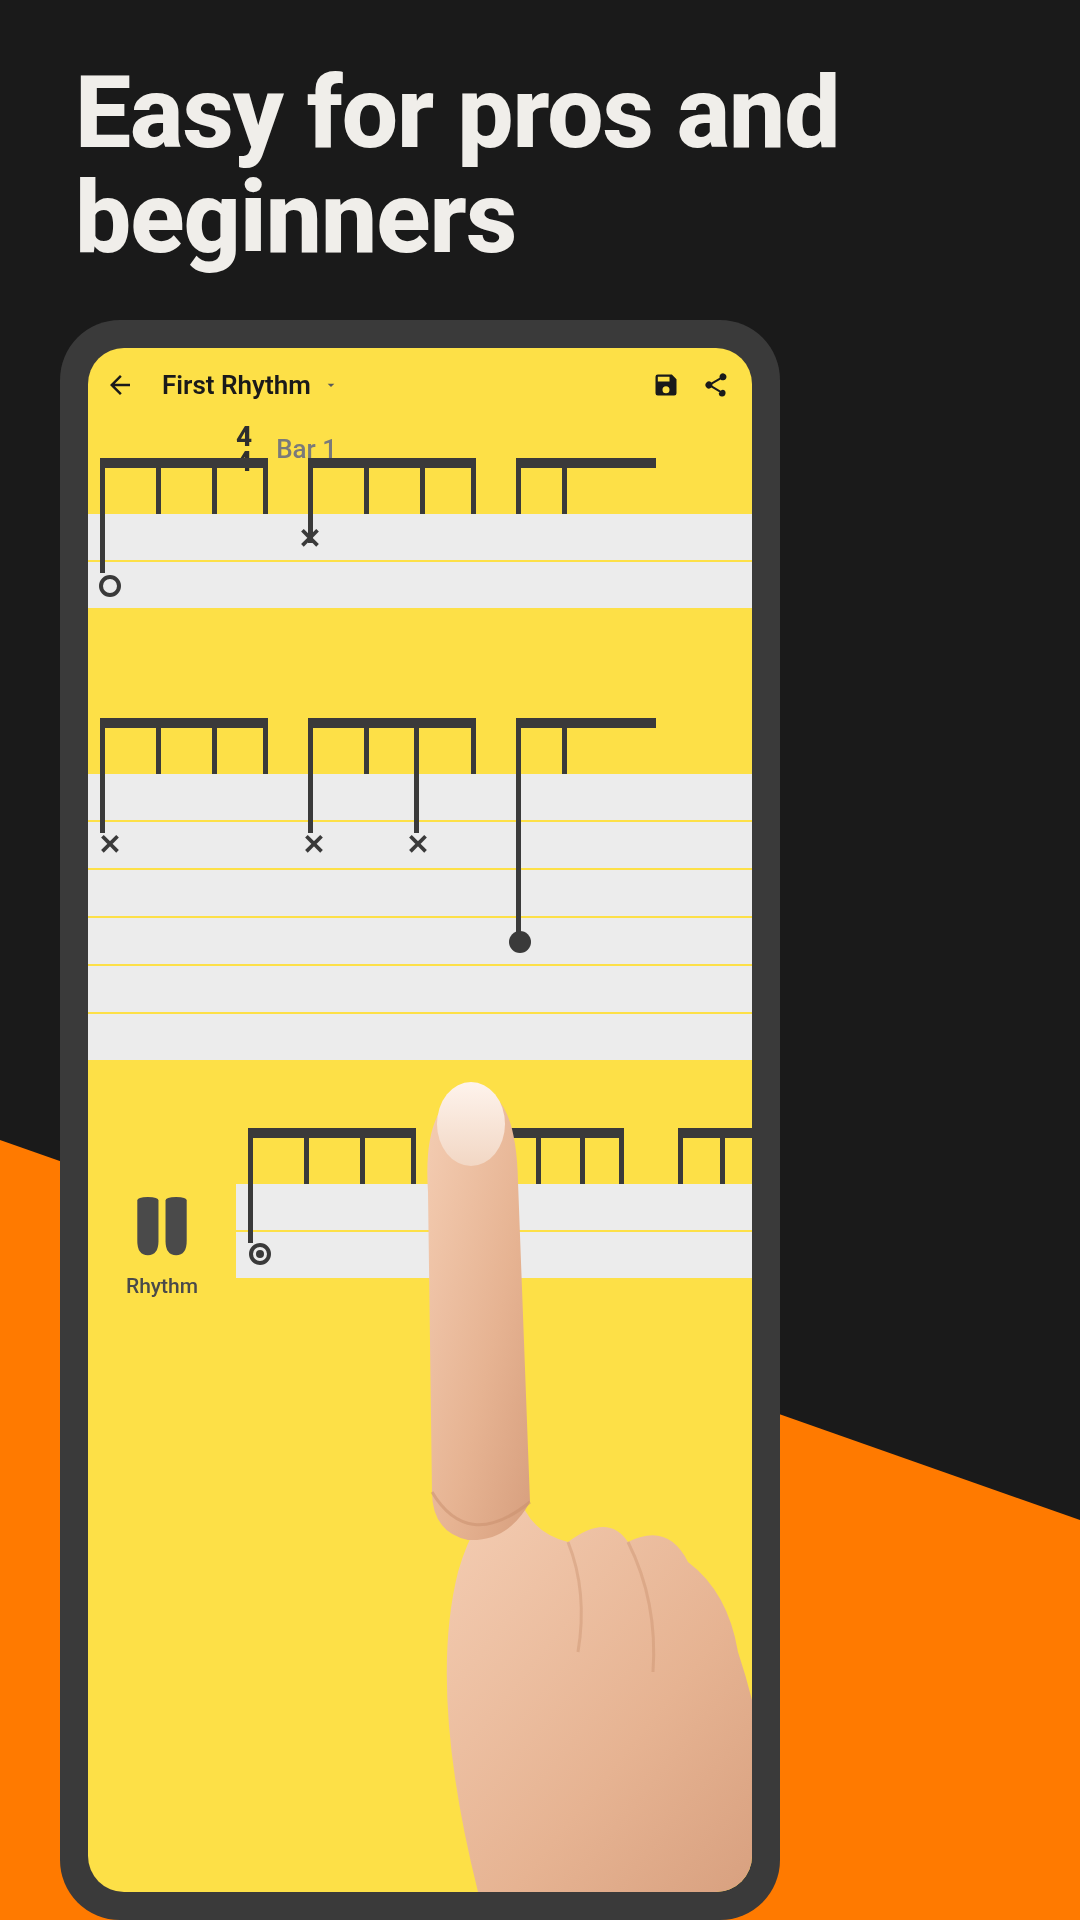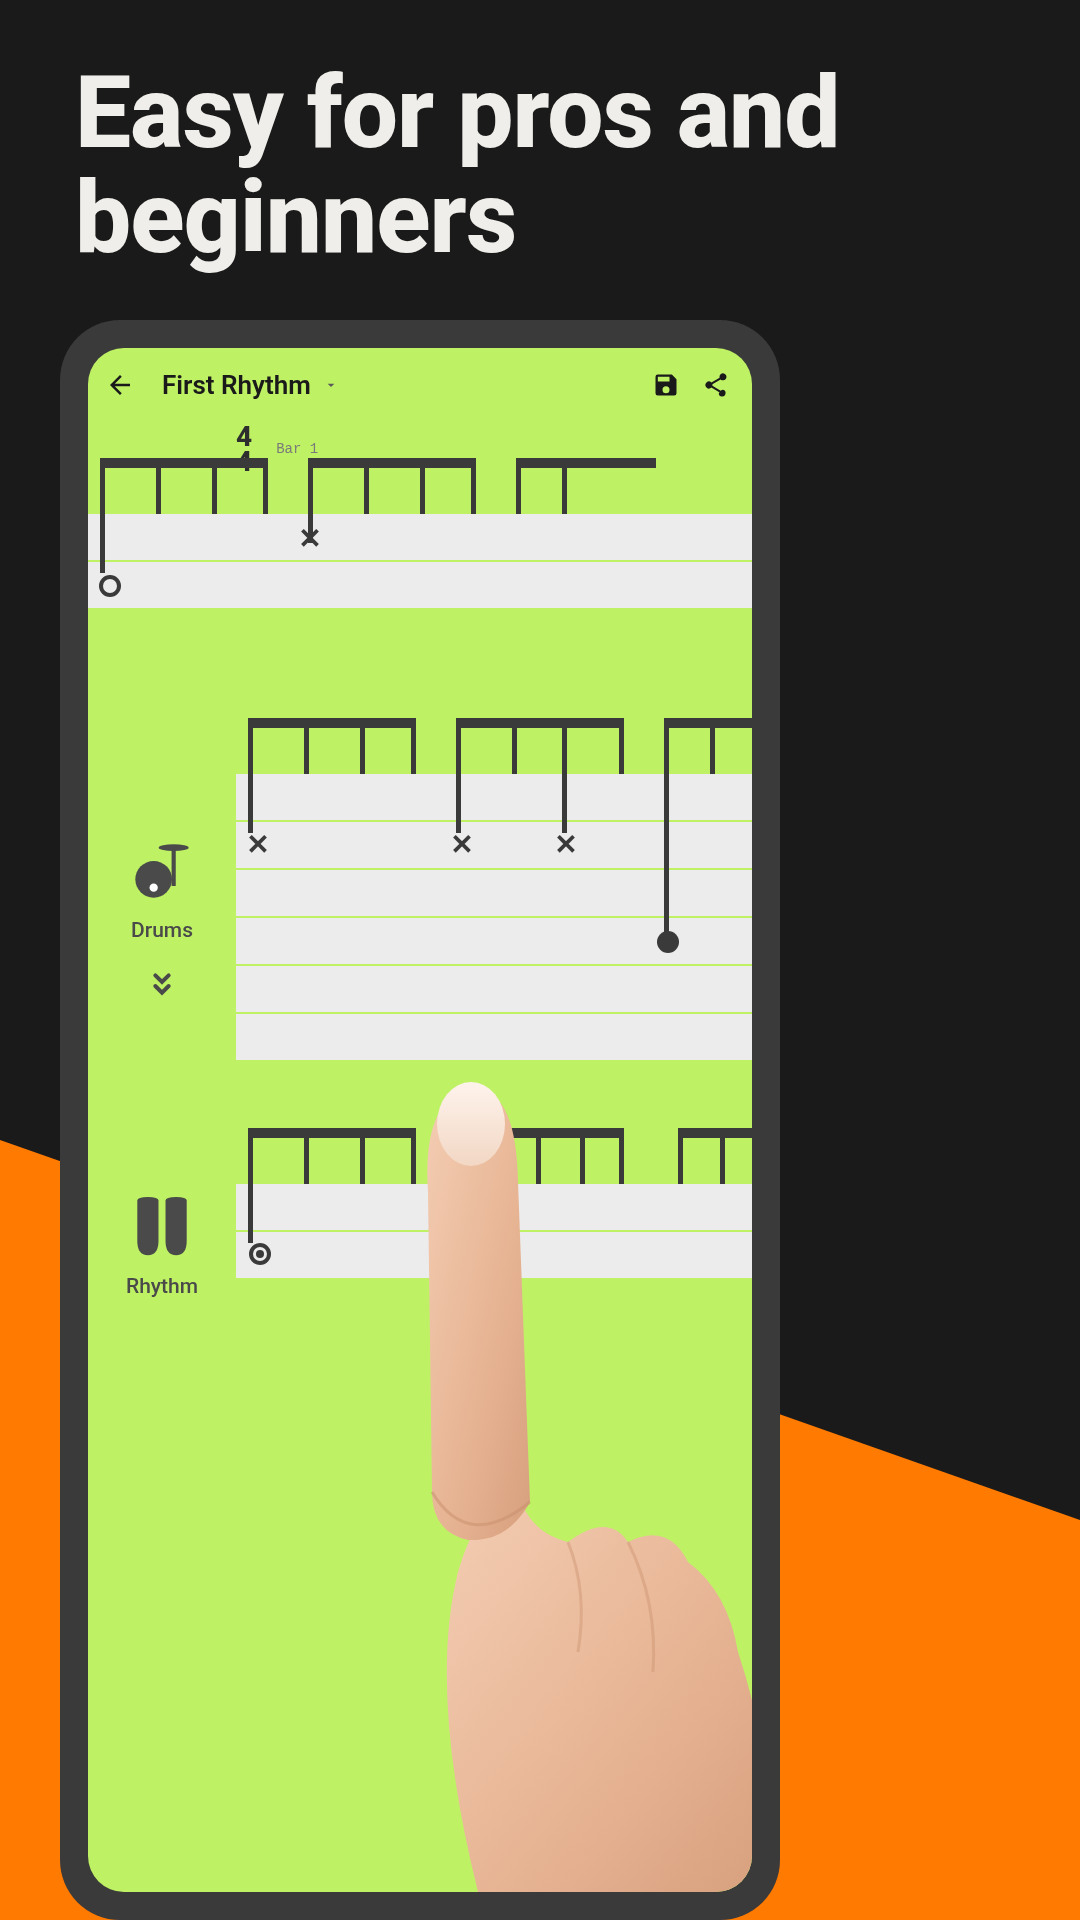--- a/index.html
+++ b/index.html
@@ -41,21 +41,21 @@
     width: 720px;
     height: 1600px;
     background: #3a3a3a;
     border-radius: 60px;
     padding: 28px;
   }
   
   .screen {
     width: 100%;
     height: 100%;
-    background: #bef264;
+    background: #fde047;
     border-radius: 36px;
     overflow: hidden;
     position: relative;
   }
   
   .topbar {
     display: flex;
     align-items: center;
     padding: 18px 14px 10px 14px;
     height: 66px;
@@ -108,24 +108,23 @@
     display: flex;
     flex-direction: column;
     align-items: center;
     line-height: 0.9;
     font-size: 28px;
     font-weight: 800;
     color: #2e2e2e;
   }
   
   .bar-label {
-    font-size: 14px;
+    font-size: 26px;
     color: #7a7a7a;
     font-weight: 500;
-    font-family: Liberation Mono, monospace;
   }
   
   .tracks {
     margin-top: 40px;
   }
   
   .track {
     display: flex;
     align-items: stretch;
     margin-bottom: 120px;
@@ -317,37 +316,20 @@
 
             </div>
             <div class="lane"></div>
             <div class="lane"></div>
             <span class="note-x" style="left:222px; top:24px;">✕</span>
             <div class="note-o" style="left:22px; top:72px;"></div>
           </div>
         </div>
 
         <div class="track">
-          <div class="track-side">
-            <div class="instr-icon">
-              <svg width="72" height="68" viewBox="0 0 72 68">
-                <line x1="50" y1="4" x2="50" y2="52" stroke="#4a4a4a" stroke-width="5"></line>
-                <ellipse cx="50" cy="6" rx="18" ry="4" fill="#4a4a4a"></ellipse>
-                <circle cx="26" cy="44" r="22" fill="#4a4a4a"></circle>
-                <circle cx="26" cy="54" r="5" fill="#fff"></circle>
-              </svg>
-            </div>
-            <div class="instr-label">Drums</div>
-            <div class="expand-icon">
-              <svg width="32" height="28" viewBox="0 0 24 20">
-                  <path d="M7 2l5 5 5-5" stroke="#4a4a4a" stroke-width="3" fill="none" stroke-linecap="round"></path>
-                  <path d="M7 10l5 5 5-5" stroke="#4a4a4a" stroke-width="3" fill="none" stroke-linecap="round"></path>
-                </svg>
-            </div>
-          </div>
           <div class="track-grid" style="min-height:290px;">
             <div class="beams">
               <div class="beam-group" style="left:12px; width:168px;"></div>
               <div class="stem" style="left:12px; height:115px;"></div>
               <div class="stem" style="left:68px; height:56px;"></div>
               <div class="stem" style="left:124px; height:56px;"></div>
               <div class="stem" style="left:175px; height:56px;"></div>
 
               <div class="beam-group" style="left:220px; width:168px;"></div>
               <div class="stem" style="left:220px; height:115px;"></div>

